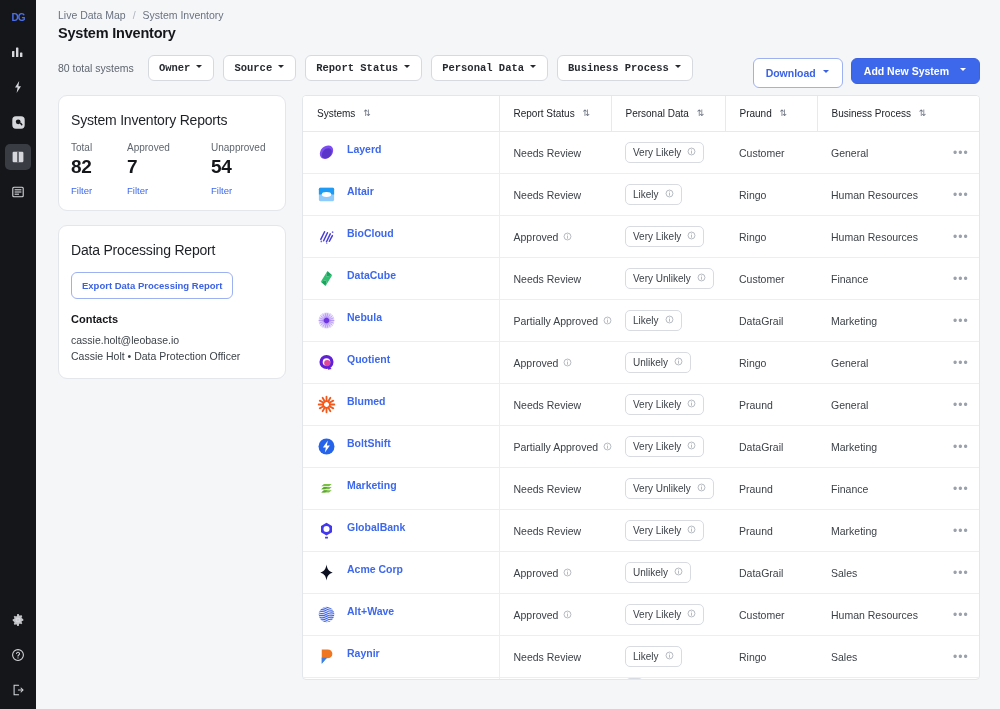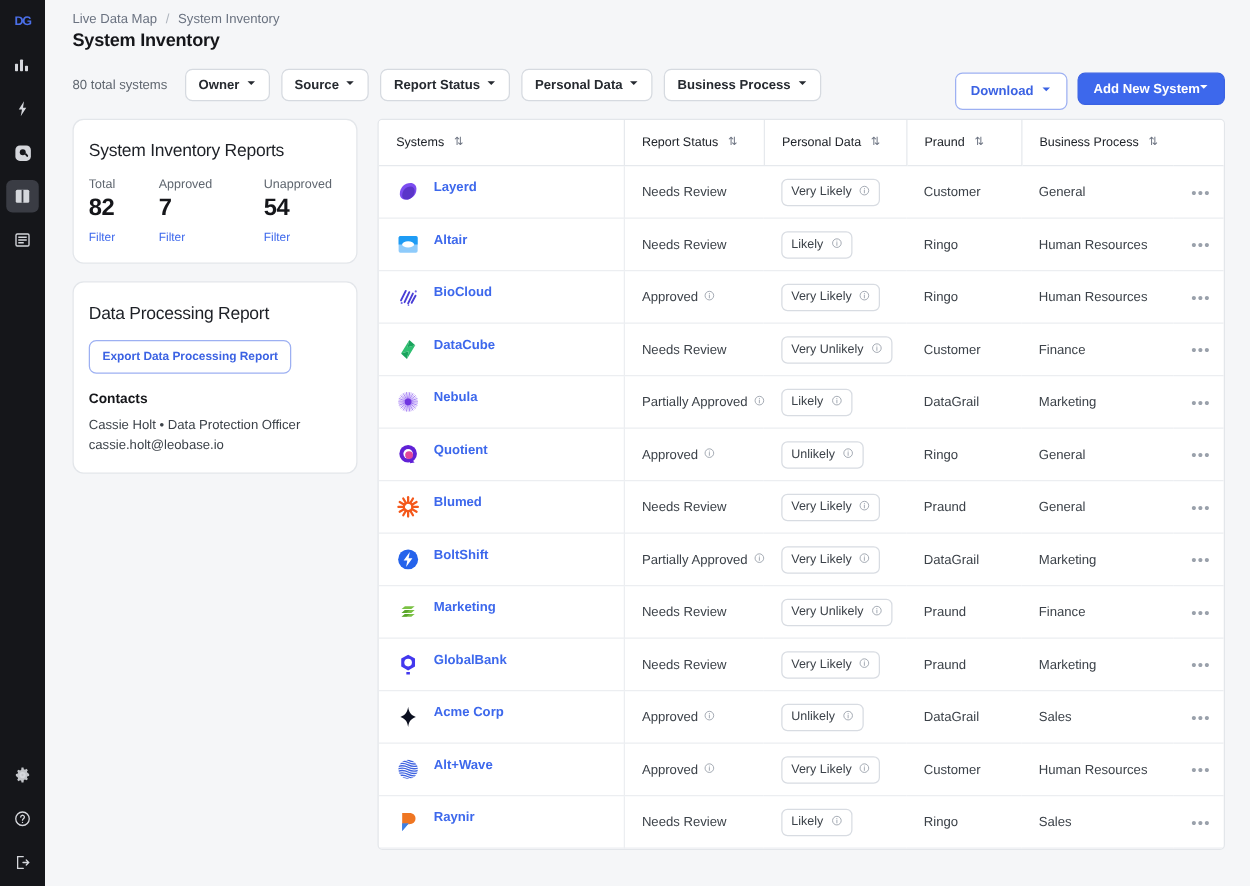--- a/index.html
+++ b/index.html
@@ -36,38 +36,38 @@
   .breadcrumb .sep { color: #aeb4bd; margin: 0 4px; }
   .page-title { font-size: 14.5px; font-weight: bold; color: #15161a; margin-top: 4px; letter-spacing: -0.2px; }
 
   
   .filterbar { display: flex; align-items: center; margin-top: 14px; height: 26px; }
   .total-systems { font-size: 10.5px; color: #5f666f; margin-right: 14px; }
   .fbtn {
     height: 26px; border: 1px solid #d6dae0; background: #fff; border-radius: 6px;
     display: inline-flex; align-items: center; gap: 6px;
     padding: 0 10px; margin-right: 9px; cursor: pointer;
-    font-size: 10.5px; font-weight: bold; color: #262a30;
+    font-size: 10.5px; font-weight: bold; color: #262a30; font-family: Liberation Mono, monospace;
   }
   .caret { display: inline-block; width: 7px; height: 7px; position: relative; }
   .caret::after {
     content: ""; position: absolute; left: 0; top: 0;
     border-left: 3.2px solid transparent; border-right: 3.2px solid transparent;
     border-top: 3.4px solid currentColor;
   }
   .right-actions { position: absolute; right: 20px; top: 58px; display: flex; gap: 8px; }
   .btn-download {
     height: 30px; border: 1px solid #9db0f2; background: #fff; border-radius: 6px;
     color: #3b62e3; font-size: 10.5px; font-weight: bold;
     display: inline-flex; align-items: center; gap: 7px; padding: 0 12px; cursor: pointer;
   }
   .btn-primary {
     height: 26px; border: 1px solid #3b62e3; background: #3d68ec; border-radius: 6px;
     color: #fff; font-size: 10.5px; font-weight: bold;
-    display: inline-flex; align-items: center; gap: 0; padding: 0 12px; cursor: pointer;
+    display: inline-flex; align-items: center; gap: 11px; padding: 0 12px; cursor: pointer;
   }
 
   
   .content { display: flex; gap: 16px; margin-top: 14px; align-items: flex-start; }
   .left-col { width: 228px; flex: 0 0 228px; }
 
   .card {
     background: #fff; border: 1px solid #e3e6ea; border-radius: 9px;
     padding: 16px 16px 14px 12px;
   }
@@ -287,22 +287,22 @@
               <div class="stat-value">54</div>
               <div class="stat-link">Filter</div>
             </div>
           </div>
         </div>
 
         <div class="card">
           <div class="card-title">Data Processing Report</div>
           <div class="export-btn">Export Data Processing Report</div>
           <div class="contacts-h">Contacts</div>
+          <div class="contact-line">cassie.holt@leobase.io</div>
           <div class="contact-line">Cassie Holt • Data Protection Officer</div>
-          <div class="contact-line">cassie.holt@leobase.io</div>
         </div>
       </div>
 
       <div class="table-wrap">
         <table>
           <colgroup>
             <col class="w-sys">
               <col class="w-rs">
               <col class="w-pd">
               <col class="w-src">

